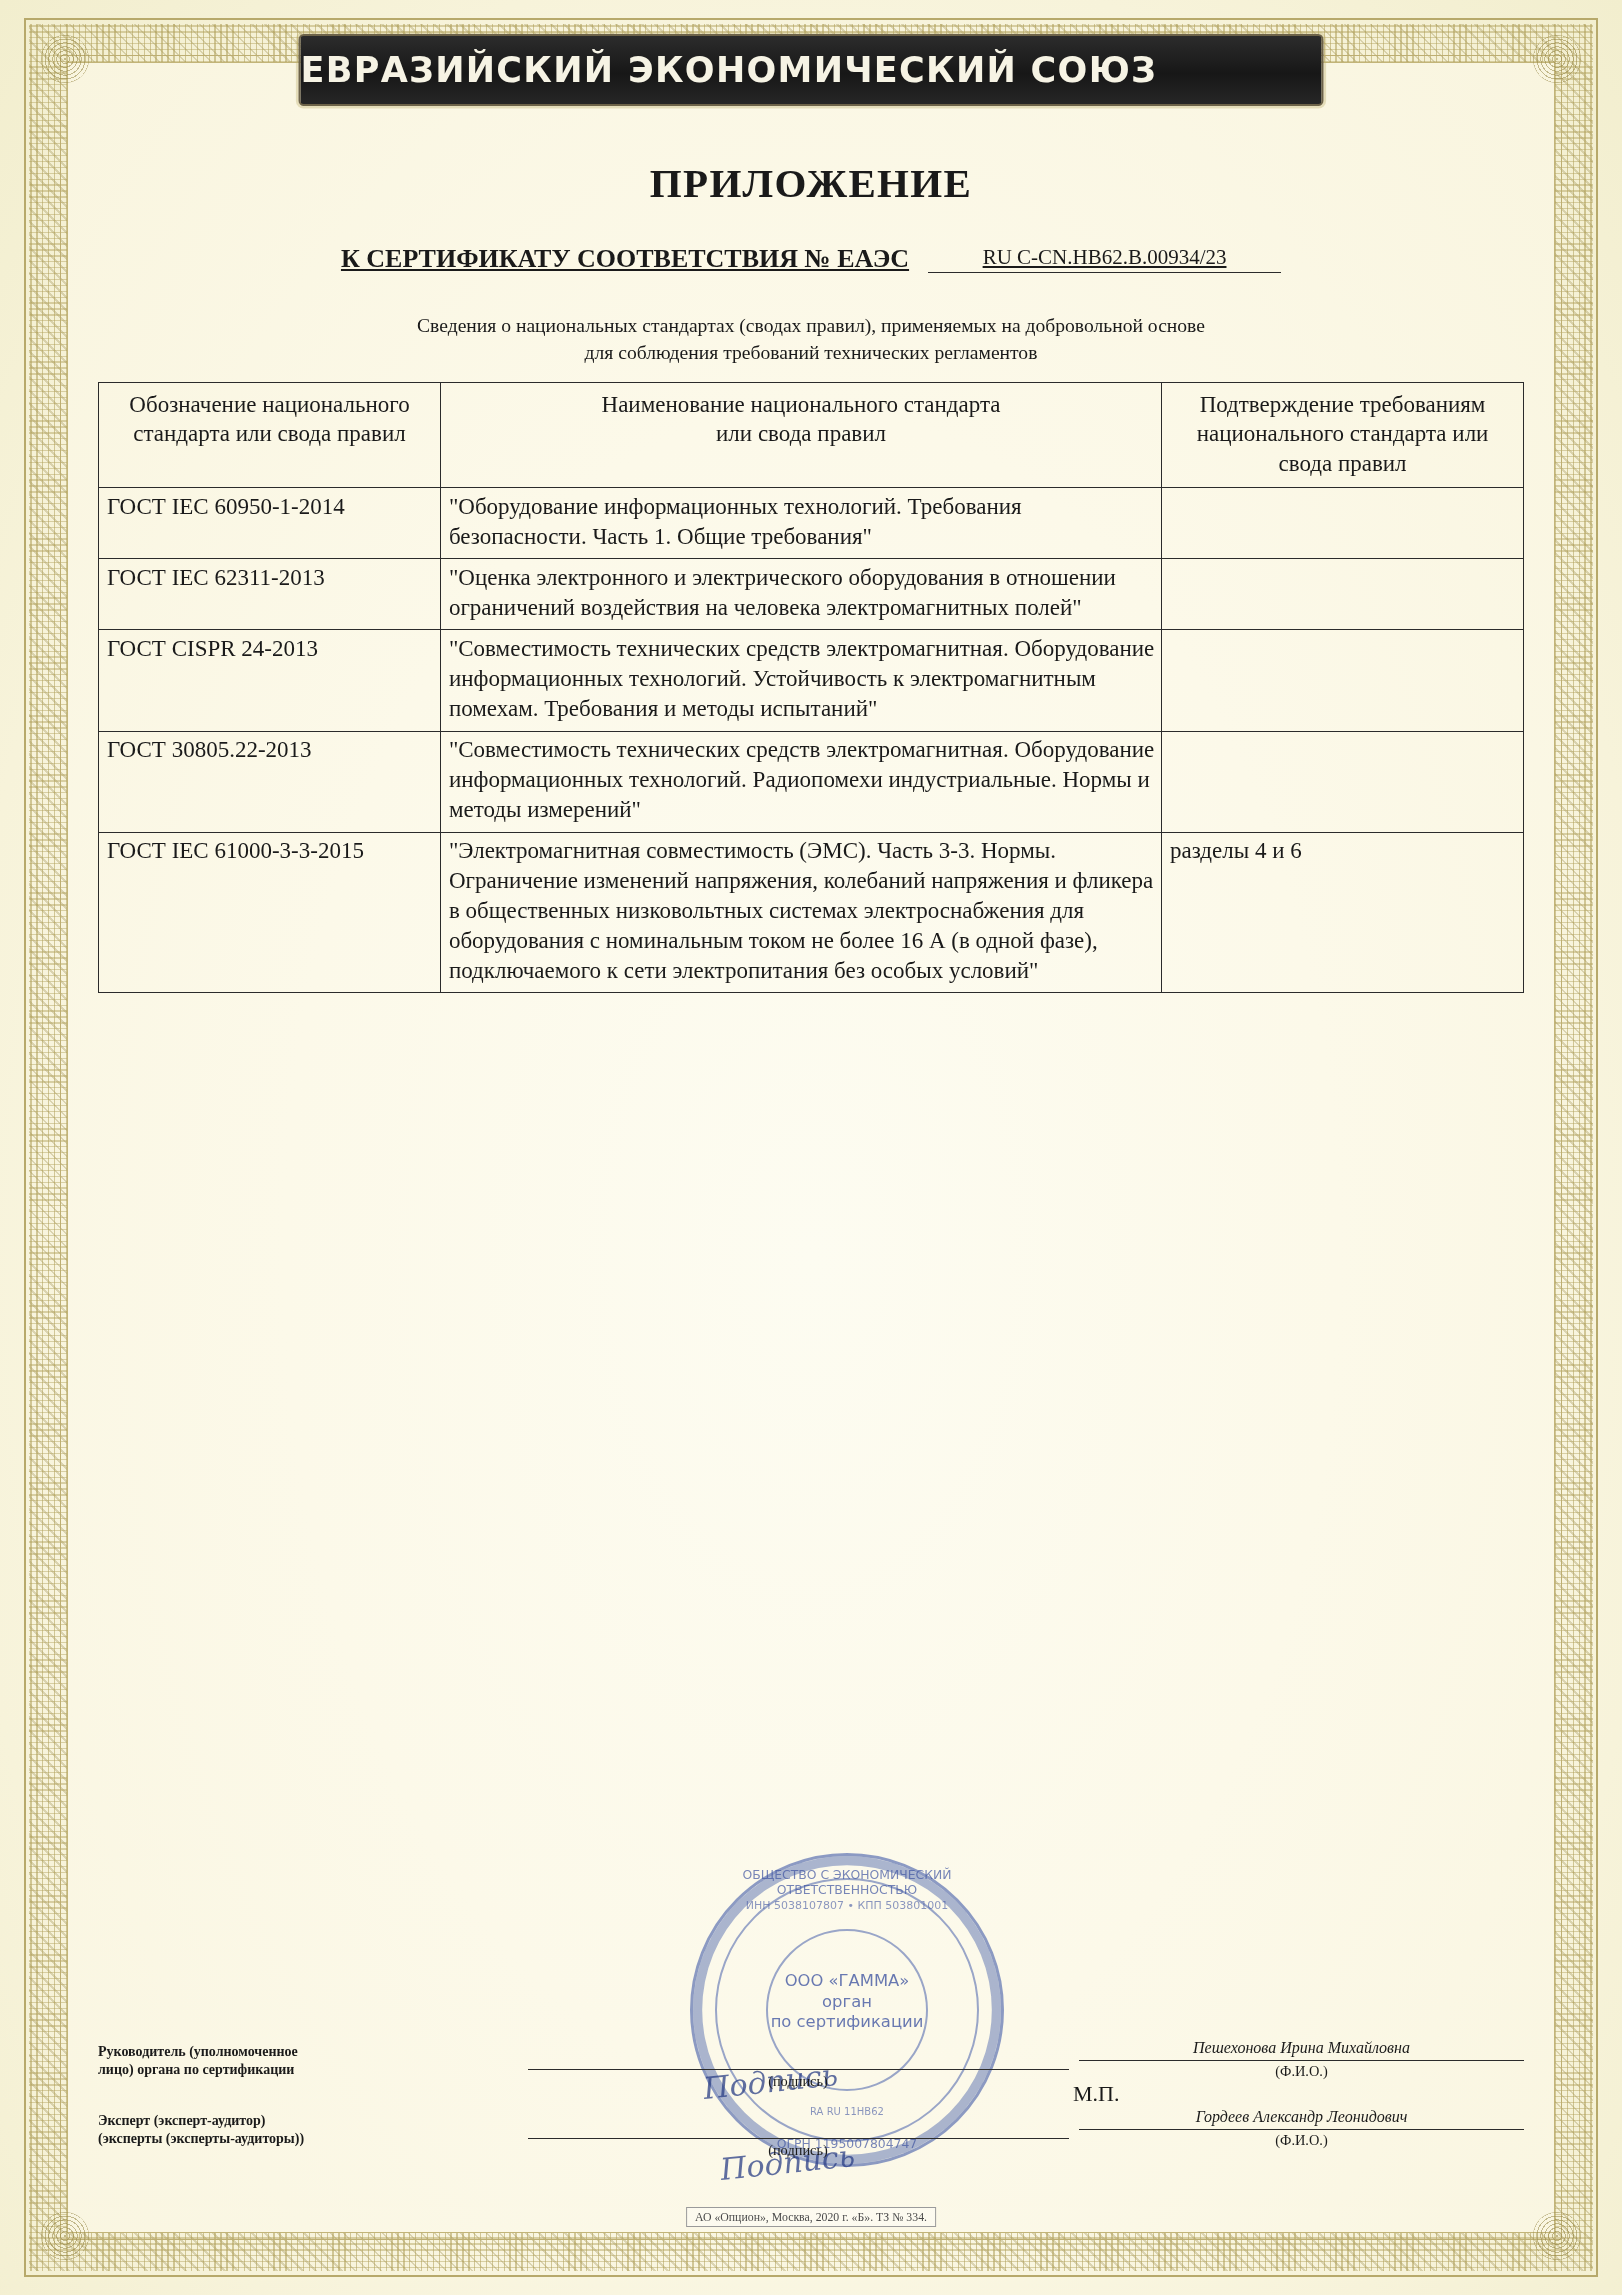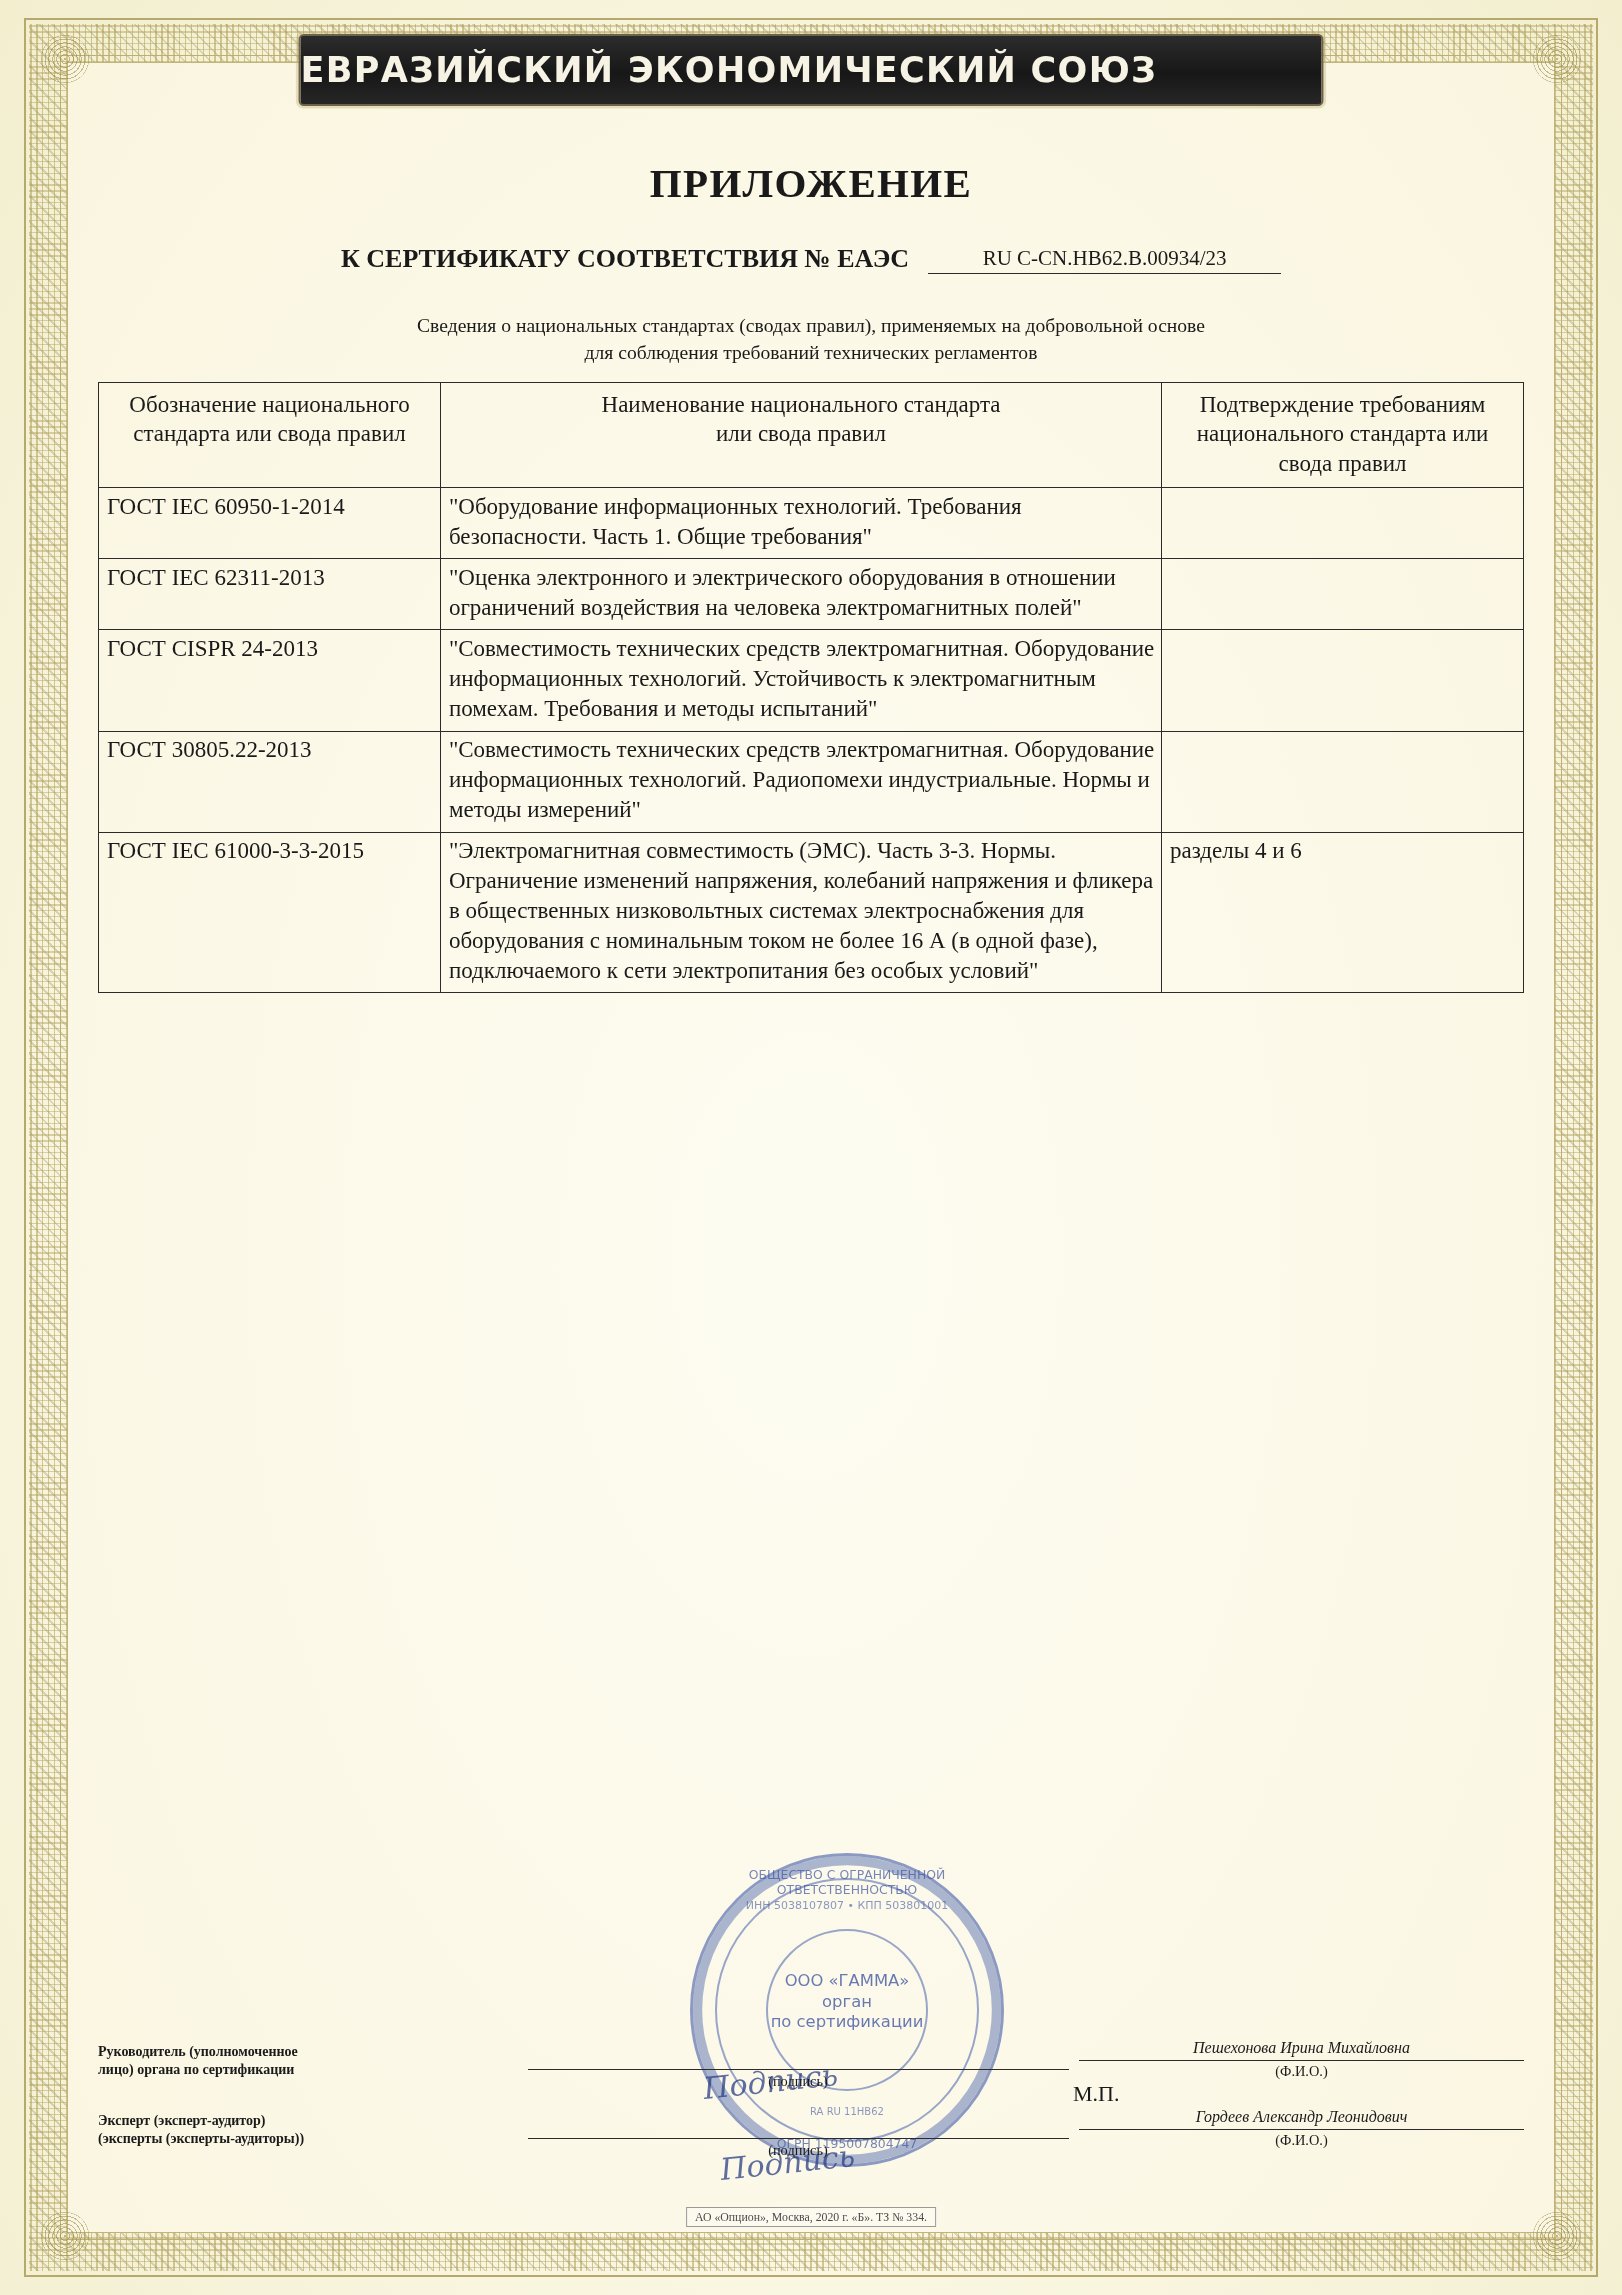--- a/index.html
+++ b/index.html
@@ -143,24 +143,25 @@
   }
   .doc-title {
     text-align: center;
     font-size: 41px;
     font-weight: 700;
     letter-spacing: 1.3px;
     margin-top: 18.3px;
   }
   .subtitle-row {
     display: flex;
-    align-items: flex-end;
+    align-items: center;
     justify-content: center;
     margin-top: 37px;
     gap: 19px;
+    text-decoration: underline;
   }
   .subtitle {
     font-size: 26px;
     font-weight: 700;
   }
   .cert-number {
     font-size: 21px;
     font-weight: 400;
     border-bottom: 1.3px solid #2b2b2b;
     padding: 0 6.5px 2px 6.5px;
@@ -434,21 +435,21 @@
           <td>"Электромагнитная совместимость (ЭМС). Часть 3-3. Нормы. Ограничение изменений напряжения, колебаний напряжения и фликера в общественных низковольтных системах электроснабжения для оборудования с номинальным током не более 16 А (в одной фазе), подключаемого к сети электропитания без особых условий"</td>
           <td>разделы 4 и 6</td>
         </tr>
       </tbody>
     </table>
   </div>
 
   <div class="stamp">
     <div class="ring2"></div>
     <div class="ring3"></div>
-    <div class="stamp-top">ОБЩЕСТВО С ОГРАНИЧЕННОЙ ОТВЕТСТВЕННОСТЬЮ</div>
+    <div class="stamp-top">ОБЩЕСТВО С ЭКОНОМИЧЕСКИЙ ОТВЕТСТВЕННОСТЬЮ</div>
     <div class="stamp-mid1">ИНН 5038107807 • КПП 503801001</div>
     <div class="stamp-center">
       <div>ООО «ГАММА»</div>
       <div>орган</div>
       <div>по сертификации</div>
     </div>
     <div class="stamp-mid2">RA RU 11НВ62</div>
     <div class="stamp-bottom">ОГРН 1195007804747</div>
   </div>
 

